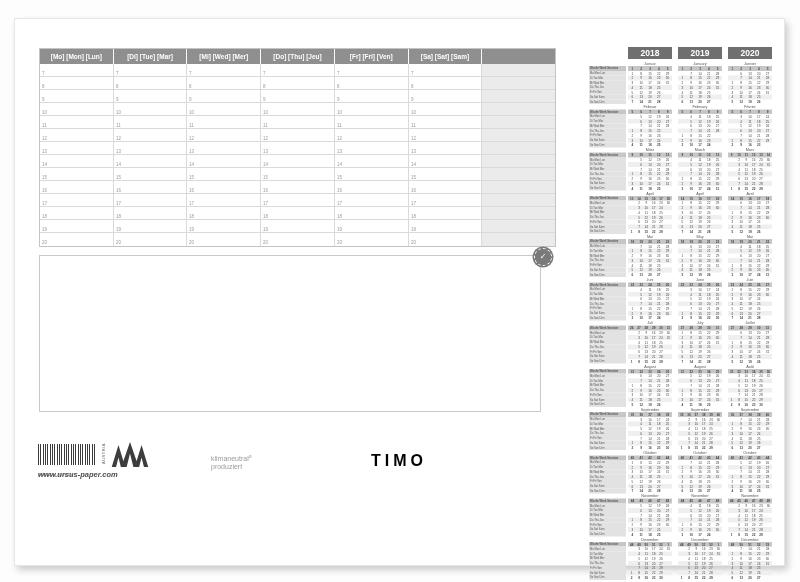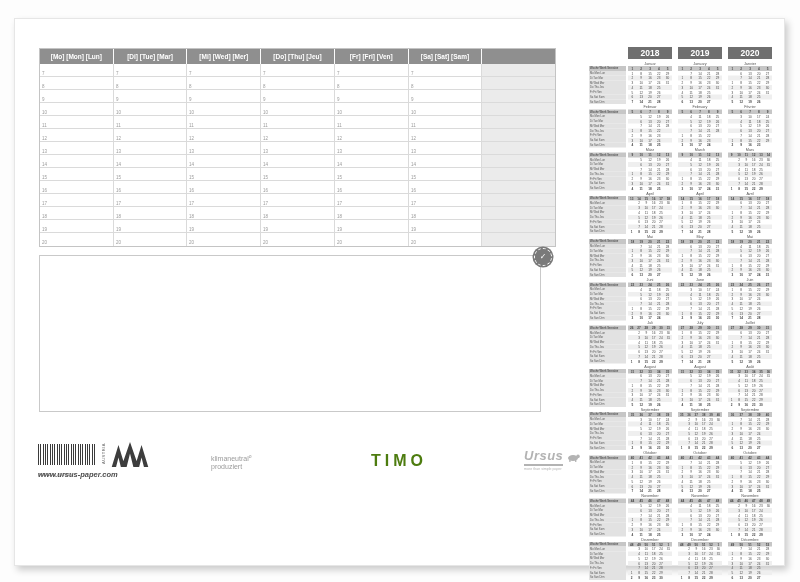--- a/index.html
+++ b/index.html
@@ -38,21 +38,21 @@
      repeating-linear-gradient(to right,#3b3b3b 0 1px,#ffffff 1px 2px,#3b3b3b 2px 3.5px,
      #ffffff 3.5px 5px,#3b3b3b 5px 5.6px,#ffffff 5.6px 7px);}
   .ean{position:absolute;left:23px;top:446px;}
   .austria-vert{position:absolute;left:86px;top:445px;transform:rotate(-90deg) scale(.5);
                 transform-origin:left top;font-size:8px;color:#6a6a6a;letter-spacing:1px;}
   .austria{position:absolute;left:96px;top:423px;}
   .site{position:absolute;left:23px;top:451px;font-size:7.5px;font-weight:bold;color:#4d4d4d;font-style:italic;}
   .climate{position:absolute;left:196px;top:433px;font-size:7px;color:#9a9a9a;line-height:8px;}
   .climate sup{font-size:5px;}
   .timo{position:absolute;left:356px;top:433px;font-size:16px;font-weight:bold;
-        letter-spacing:4px;color:#4d7c0f;}
+        letter-spacing:4px;color:#000000;}
   .ursus{position:absolute;left:509px;top:429px;width:72px;color:#b3b3b3;}
   .ursus-row{display:flex;align-items:flex-end;}
   .ursus-word{font-style:italic;font-weight:bold;font-size:13px;border-bottom:2px double #b3b3b3;
               padding-bottom:1px;letter-spacing:0.5px;}
   .ursus-tag{font-size:8px;transform:scale(.45);transform-origin:left top;white-space:nowrap;
              color:#b3b3b3;margin-top:1px;}
 
   
   .cal-panel{position:absolute;left:574px;top:28px;width:366px;transform:scale(.5);
              transform-origin:top left;}
@@ -238,34 +238,20 @@
     </div>
     <div class="site">www.ursus-paper.com</div>
 
     <div class="climate">
       <div><span>klimaneutral</span><sup>o</sup></div>
       <div>produziert</div>
     </div>
 
     <div class="timo">TIMO</div>
 
-    <div class="ursus">
-      <div class="ursus-row">
-        <span class="ursus-word">Ursus</span>
-        <span style="margin-left:4px;">
-          <svg width="13" height="9" viewBox="0 0 13 9">
-            <ellipse cx="6" cy="5" rx="5" ry="3" fill="#b3b3b3"></ellipse>
-            <circle cx="11" cy="3.4" r="1.8" fill="#b3b3b3"></circle>
-            <rect x="2.2" y="6.5" width="1.4" height="2.4" fill="#b3b3b3"></rect>
-            <rect x="8" y="6.5" width="1.4" height="2.4" fill="#b3b3b3"></rect>
-          </svg>
-        </span>
-      </div>
-      <div class="ursus-tag">more than simple paper</div>
-    </div>
 
     <div class="cal-panel">
       <div class="year-head" style="left:78px">2018</div>
       <div class="year-head" style="left:178px">2019</div>
       <div class="year-head" style="left:278px">2020</div>
       <div id="cal-months">
           <div class="cal-row">
             <div class="m-labels">
               <div class="lab lab-head">Woche Week Semaine</div>
               <div class="lab">Mo Mon Lun</div>

